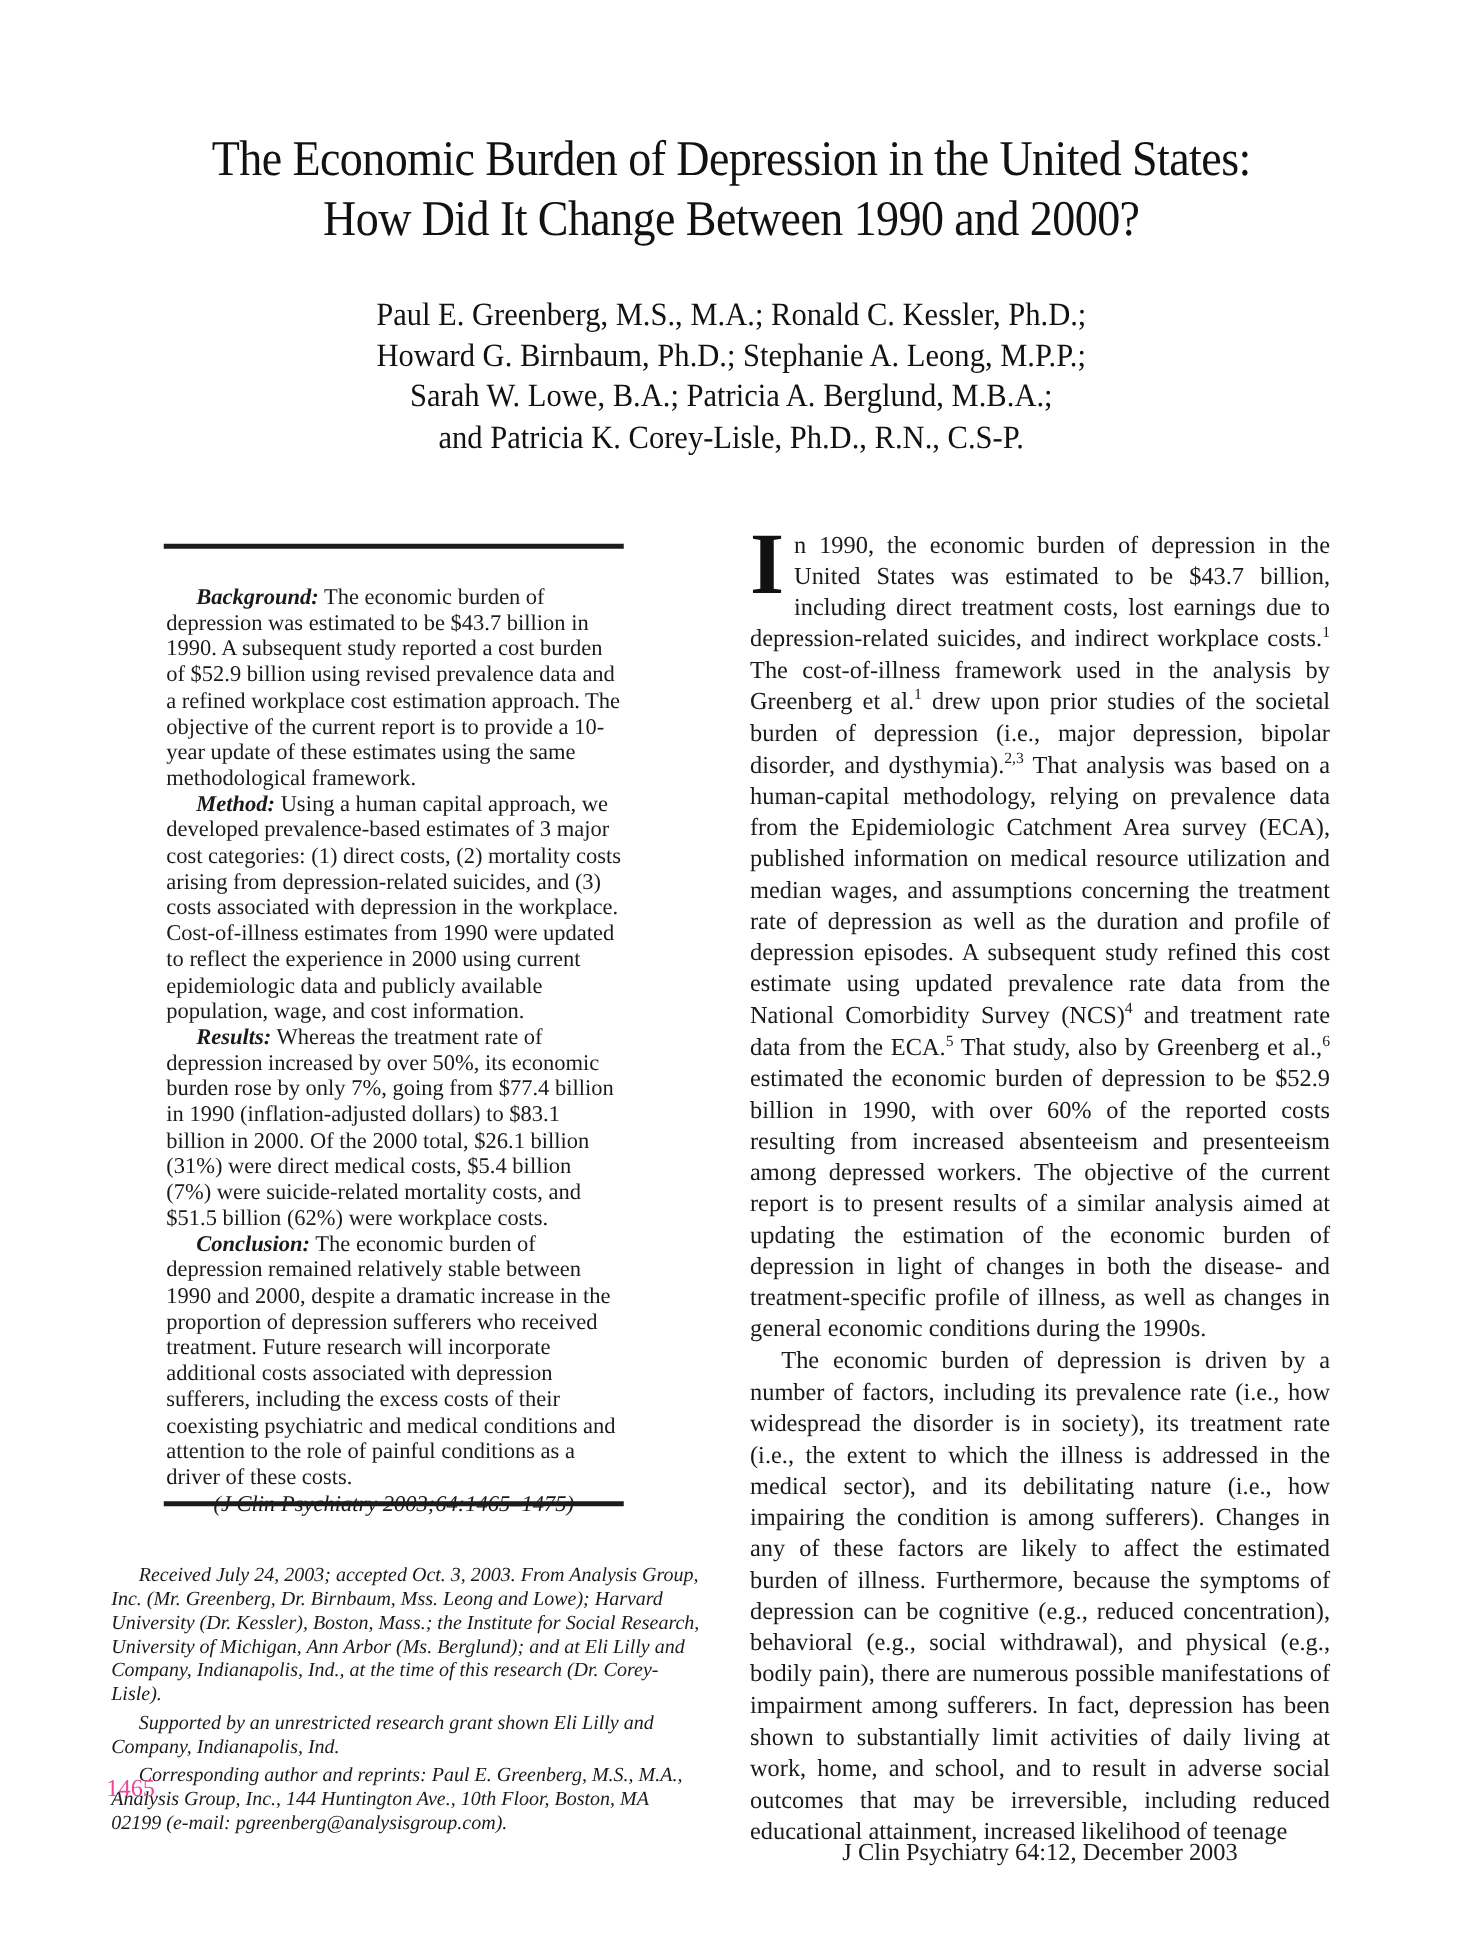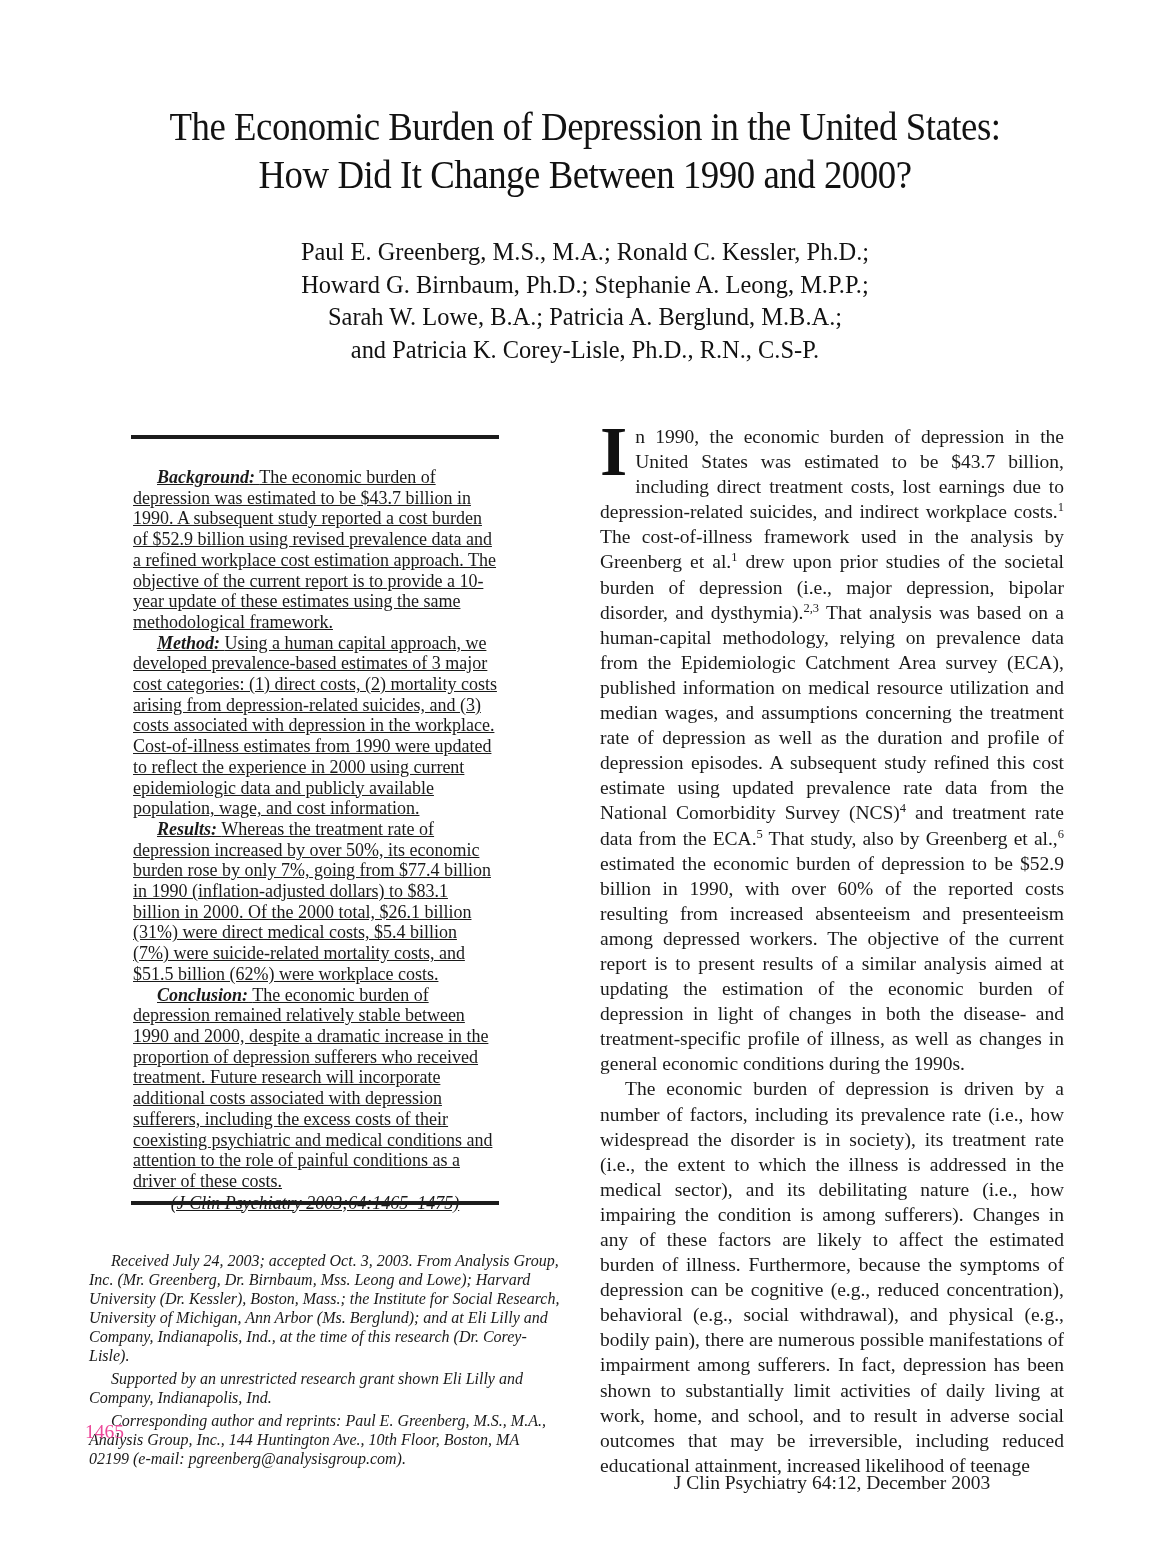--- a/index.html
+++ b/index.html
@@ -23,21 +23,21 @@
   .authors div { display:block; }
   
   .rule { position:absolute; left:131px; width:368px; height:4px; background:#1c1c1c; }
   .rule-top { top:435px; }
   .rule-bottom { top:1201px; }
   
   .abstract {
     position:absolute; left:133px; top:467px; width:364px;
     font-size:18px; line-height:20.7px; text-align:left; color:#1a1a1a;
   }
-  .abstract p { margin:0; text-indent:24px;text-decoration:underline; }
+  .abstract p { margin:0; text-indent:24px; }
   .abstract .lbl { font-weight:bold; font-style:italic; }
   .abstract .citation { text-indent:0; text-align:center; font-style:italic; margin-top:1px; }
   
   .footnotes {
     position:absolute; left:85px; top:1247px; width:480px;
     font-size:16px; line-height:19px; font-style:italic; color:#1a1a1a;
   }
   .footnotes p { margin:4px; text-indent:22px; }
   
   .bodycol {

